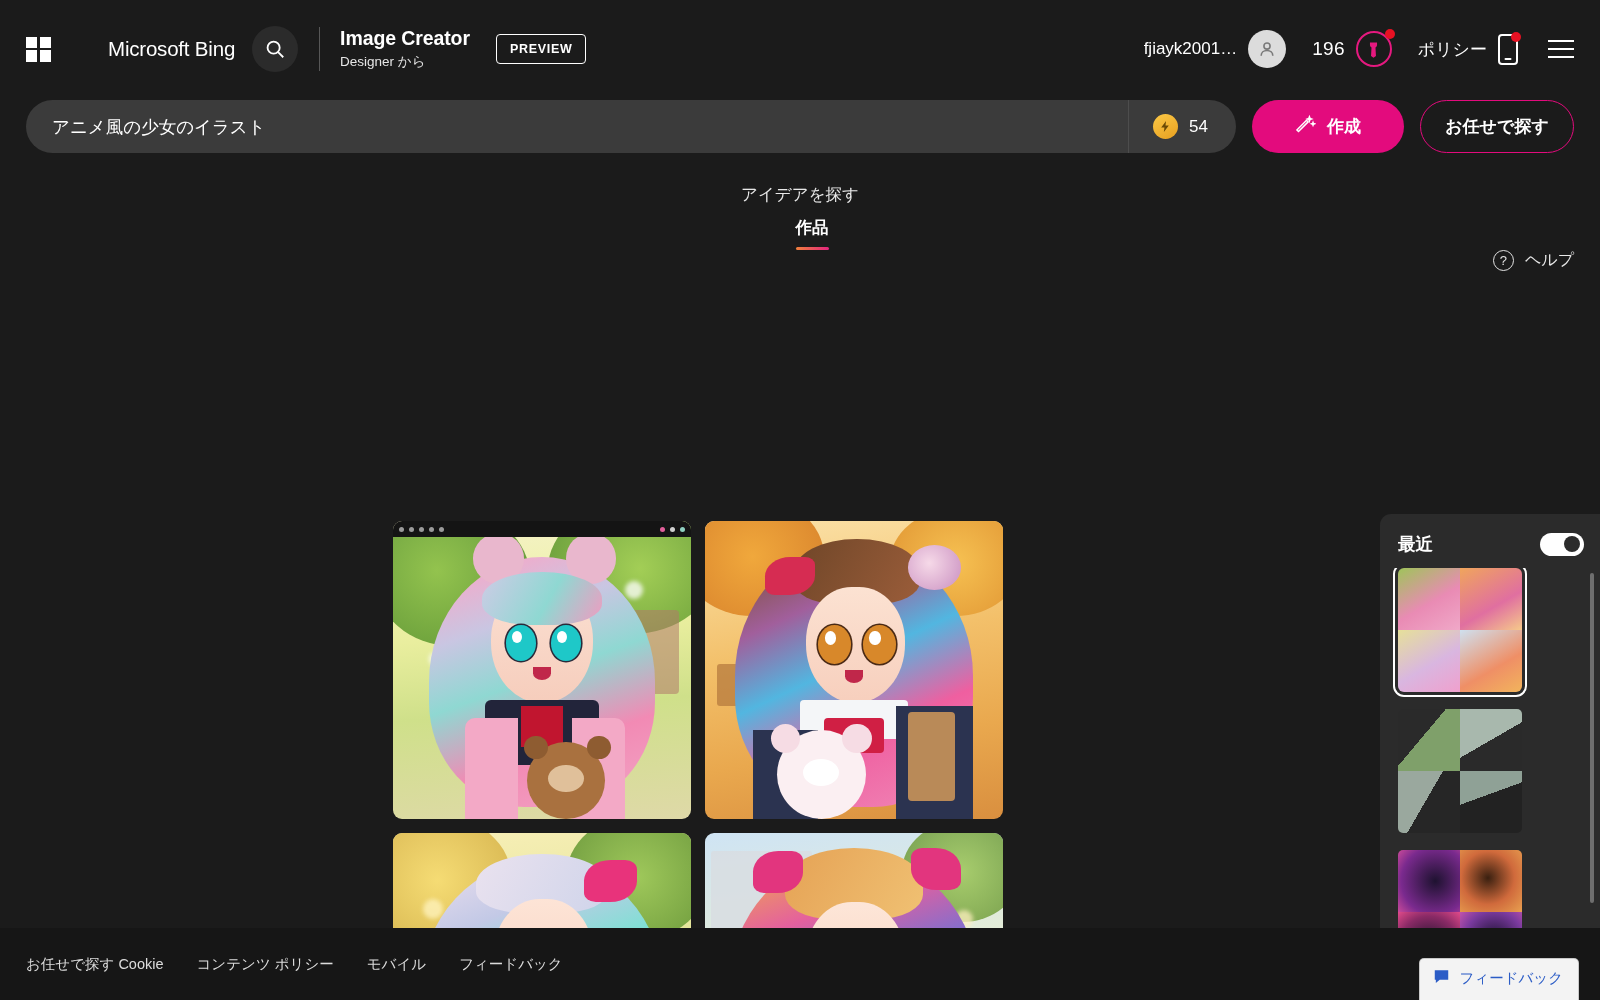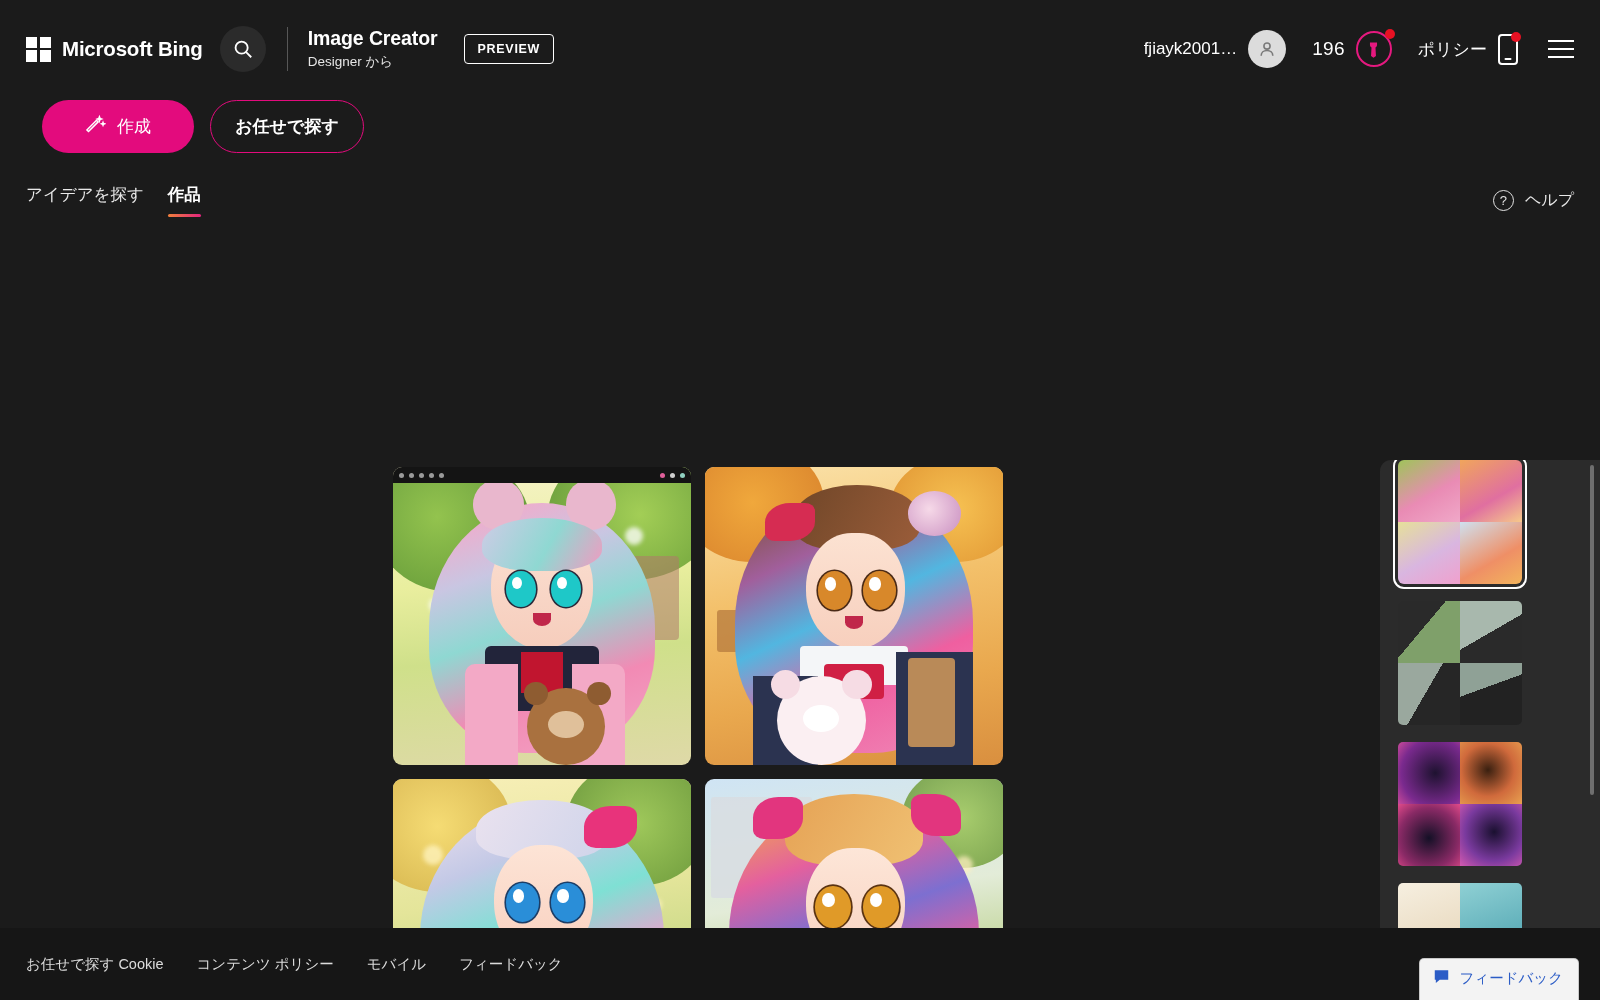--- a/index.html
+++ b/index.html
@@ -12,21 +12,21 @@
 
   
   .header {
     height:98px; display:flex; align-items:center;
     padding:0 26px; background:#1b1b1b;
   }
   .ms-logo { display:flex; align-items:center; gap:11px; }
   .ms-grid { width:25px; height:25px; display:grid;
     grid-template-columns:1fr 1fr; grid-template-rows:1fr 1fr; gap:2.5px; }
   .ms-grid i { background:#fff; display:block; }
-  .ms-word { font-size:20.5px; font-weight:700; letter-spacing:-.2px; color:#fff; }
+  .ms-word { font-size:20.5px; font-weight:400; letter-spacing:-.2px; color:#fff;margin-left:46px; }
 
   .search-circle {
     width:46px; height:46px; border-radius:50%;
     background:#2b2b2b; display:flex; align-items:center; justify-content:center;
     margin-left:17px; cursor:pointer;
   }
   .vrule { width:1px; height:44px; background:#575757; margin:0 20px 0 21px; }
 
   .titleblock { display:flex; flex-direction:column; justify-content:center; }
   .titleblock .t1 { font-size:19.5px; font-weight:700; letter-spacing:-.1px; line-height:1.2; }
@@ -79,33 +79,33 @@
   }
   .boost-coin {
     width:25px; height:25px; border-radius:50%;
     background:linear-gradient(150deg,#fbc846,#e8a020);
     display:flex; align-items:center; justify-content:center;
   }
   .boost-num { font-size:17px; color:#fff; }
 
   .btn-create {
     margin-left:16px; height:53px; min-width:152px; border-radius:27px;
-    background:#e30b7d; border:none; color:#fff; font-size:17px; font-weight:400;
+    background:#e30b7d; border:none; color:#fff; font-size:17px; font-weight:700;
     display:flex; align-items:center; justify-content:center; gap:11px; cursor:pointer;
     font-family:"Liberation Sans", sans-serif;
   }
   .btn-surprise {
     margin-left:16px; height:53px; min-width:154px; border-radius:27px;
     background:#1b1b1b; border:1.7px solid #e30b7d; color:#fff;
     font-size:17px; font-weight:700; cursor:pointer;
     font-family:"Liberation Sans", sans-serif;
   }
 
   
-  .tabsrow { display:flex; align-items:center; padding:0 26px; margin-top:31px; }
+  .tabsrow { display:flex; align-items:center; padding:0 26px; margin-top:31px;flex-direction:column; }
   .tab { font-size:16.5px; color:#e9e9e9; padding-bottom:11px; cursor:pointer; position:relative; }
   .tab + .tab { margin-left:24px; }
   .tab.active { font-weight:700; color:#fff; }
   .tab.active::after {
     content:""; position:absolute; left:0; right:0; bottom:0; height:3.4px;
     border-radius:2px; background:linear-gradient(90deg,#f0803c,#e3247e);
   }
   .help { margin-left:auto; display:flex; align-items:center; gap:11px; cursor:pointer; }
   .help-ic { width:21px; height:21px; border:1.6px solid #e3e3e3; border-radius:50%;
     display:flex; align-items:center; justify-content:center; font-size:13px; color:#e3e3e3; }
@@ -234,20 +234,31 @@
     </div>
     <div class="hamburger">
       <i></i>
         <i></i>
         <i></i>
     </div>
   </div>
 </div>
 
 <div class="promptrow">
+  <div class="promptbar">
+    <input class="prompt-input" value="アニメ風の少女のイラスト" placeholder="作成したいイメージを入力してください" style="">
+    <div class="boost">
+      <span class="boost-coin">
+        <svg width="13" height="13" viewBox="0 0 24 24" fill="#6b4a05">
+            <path d="M13 2 4 14h6l-1 8 9-12h-6l1-8z"></path>
+          </svg>
+      </span>
+      <span class="boost-num">54</span>
+    </div>
+  </div>
   <button class="btn-create">
     <span>
       <svg width="21" height="21" viewBox="0 0 24 24" fill="none" stroke="#fff" stroke-width="1.7">
         <path d="M4 20 15 9l-1.8-1.8L2.2 18.2z"></path>
           <path d="M16.5 3.2l.7 1.8 1.8.7-1.8.7-.7 1.8-.7-1.8-1.8-.7 1.8-.7z"></path>
         <path d="M20.6 9.6l.45 1.15 1.15.45-1.15.45-.45 1.15-.45-1.15-1.15-.45 1.15-.45z"></path>
       </svg>
     </span>
     <span>作成</span>
   </button>
@@ -399,20 +410,26 @@
           <div style="position:absolute;right:34%;top:64%;width:5%;height:36%;background:#6f4a28;transform:rotate(-8deg);"></div>
 
         </div>
       </div>
 
     </div>
 
   </div>
 
   <div class="sidebar">
+    <div class="sb-head">
+      <span class="sb-title">最近</span>
+      <div class="toggle">
+          <i></i>
+        </div>
+    </div>
     <div class="sb-scroll">
 
       <div class="hist sel">
         <div class="th" style="background:linear-gradient(150deg,#9fc45a,#e98bb4 55%,#f0a8c8);"></div>
         <div class="th" style="background:linear-gradient(150deg,#f0a55c,#e06fa0 60%,#f6c98a);"></div>
         <div class="th" style="background:linear-gradient(150deg,#e6e09a,#d9b6e0 55%,#f0a0cd);"></div>
         <div class="th" style="background:linear-gradient(150deg,#cfe0ef,#ef8f66 60%,#f2b45c);"></div>
       </div>
 
       <div class="hist">

